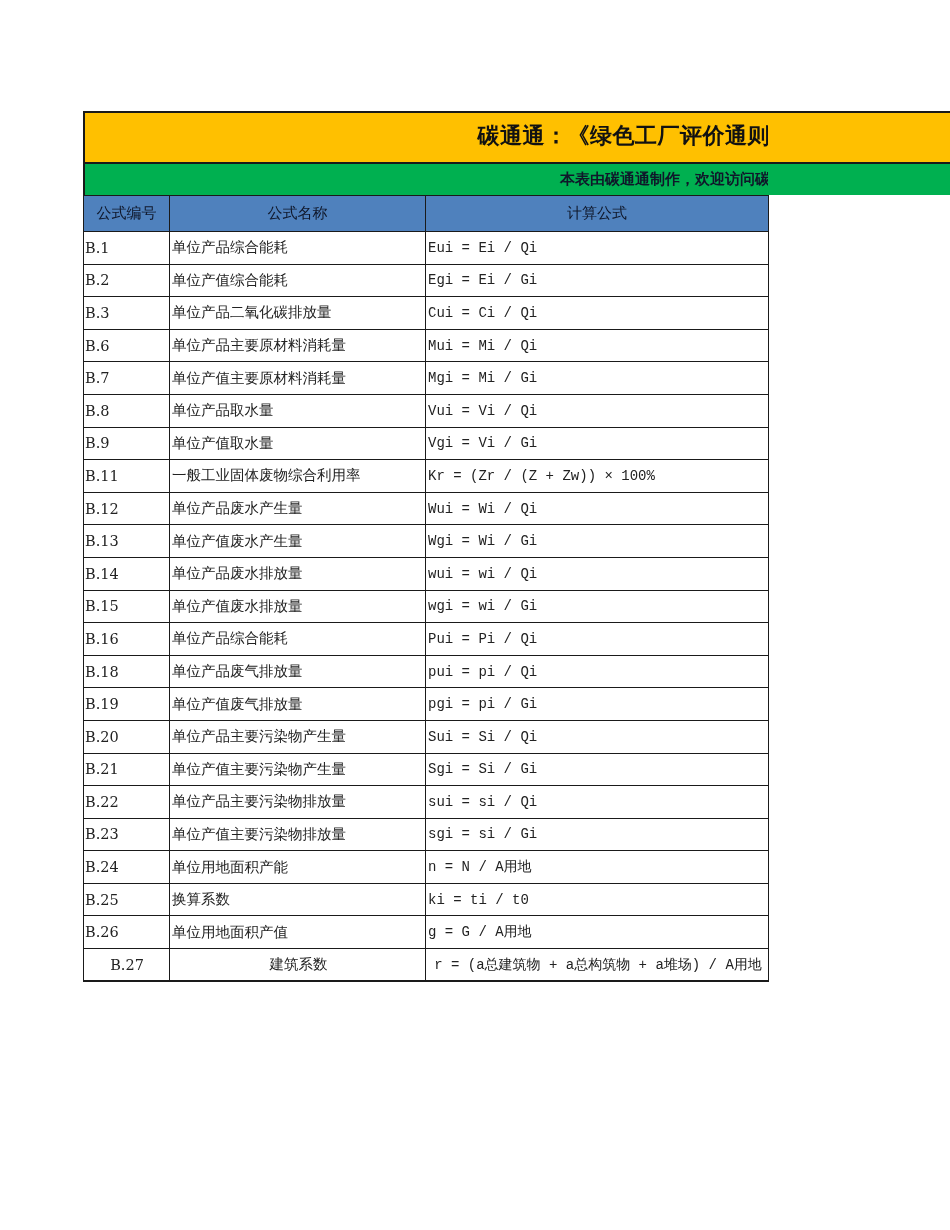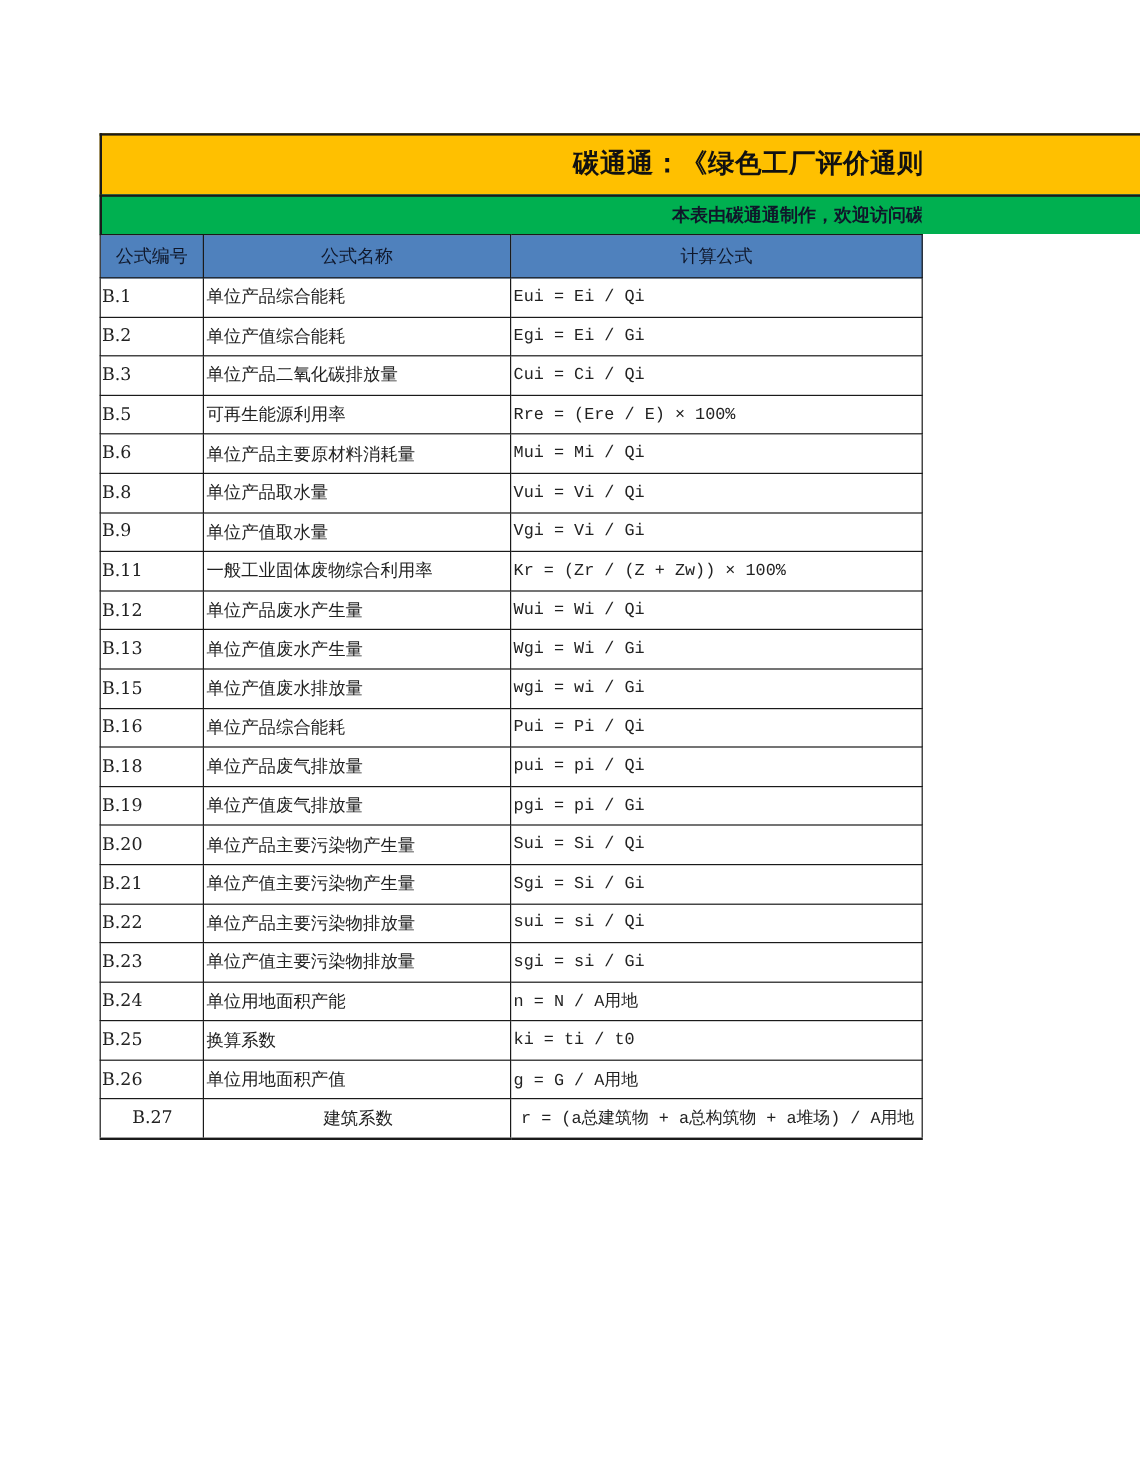--- a/index.html
+++ b/index.html
@@ -160,30 +160,30 @@
           <td class="code">B.2</td>
           <td class="name">单位产值综合能耗</td>
           <td class="formula">Egi = Ei / Gi</td>
         </tr>
         <tr>
           <td class="code">B.3</td>
           <td class="name">单位产品二氧化碳排放量</td>
           <td class="formula">Cui = Ci / Qi</td>
         </tr>
         <tr>
-          <td class="code">B.5</td>
-          <td class="name">可再生能源利用率</td>
-          <td class="formula">Rre = (Ere / E) × 100%</td>
-        </tr>
-        <tr>
           <td class="code">B.6</td>
           <td class="name">单位产品主要原材料消耗量</td>
           <td class="formula">Mui = Mi / Qi</td>
         </tr>
         <tr>
+          <td class="code">B.7</td>
+          <td class="name">单位产值主要原材料消耗量</td>
+          <td class="formula">Mgi = Mi / Gi</td>
+        </tr>
+        <tr>
           <td class="code">B.8</td>
           <td class="name">单位产品取水量</td>
           <td class="formula">Vui = Vi / Qi</td>
         </tr>
         <tr>
           <td class="code">B.9</td>
           <td class="name">单位产值取水量</td>
           <td class="formula">Vgi = Vi / Gi</td>
         </tr>
         <tr>
@@ -193,20 +193,25 @@
         </tr>
         <tr>
           <td class="code">B.12</td>
           <td class="name">单位产品废水产生量</td>
           <td class="formula">Wui = Wi / Qi</td>
         </tr>
         <tr>
           <td class="code">B.13</td>
           <td class="name">单位产值废水产生量</td>
           <td class="formula">Wgi = Wi / Gi</td>
+        </tr>
+        <tr>
+          <td class="code">B.14</td>
+          <td class="name">单位产品废水排放量</td>
+          <td class="formula">wui = wi / Qi</td>
         </tr>
         <tr>
           <td class="code">B.15</td>
           <td class="name">单位产值废水排放量</td>
           <td class="formula">wgi = wi / Gi</td>
         </tr>
         <tr>
           <td class="code">B.16</td>
           <td class="name">单位产品综合能耗</td>
           <td class="formula">Pui = Pi / Qi</td>

